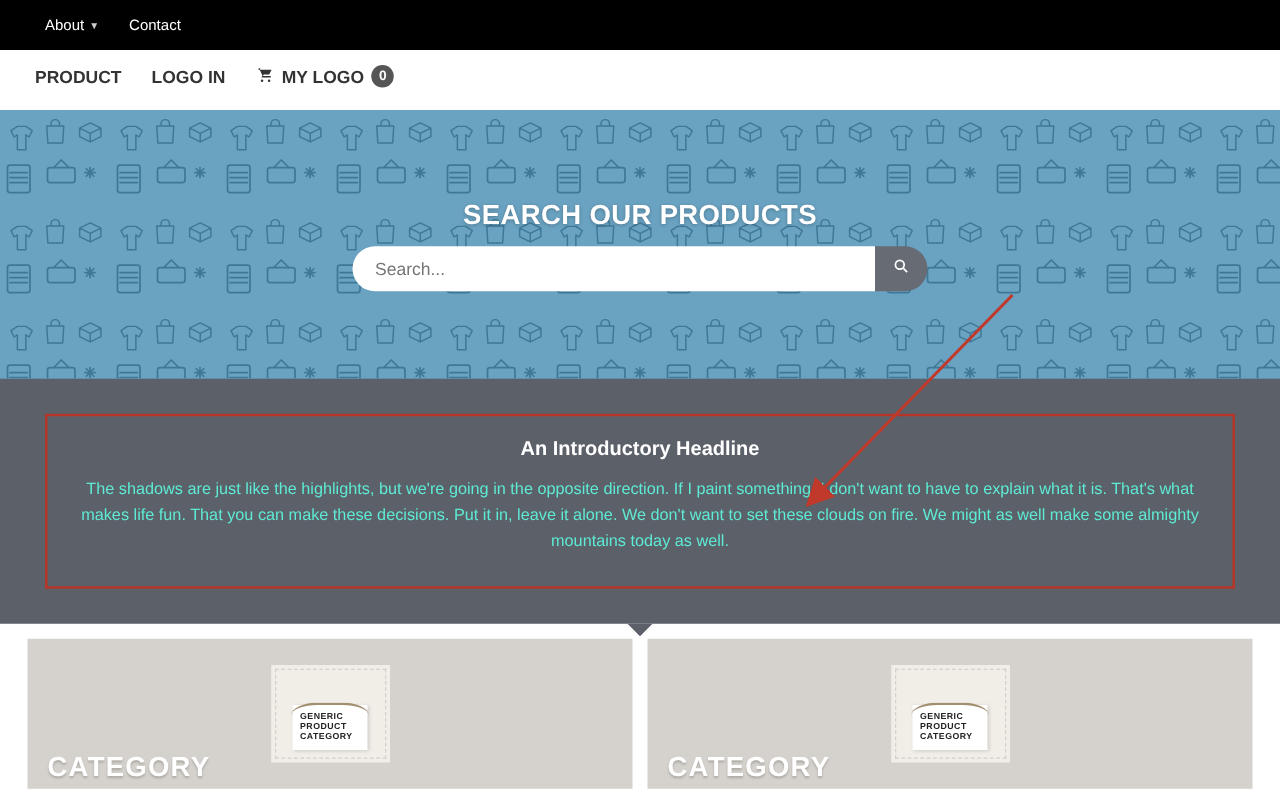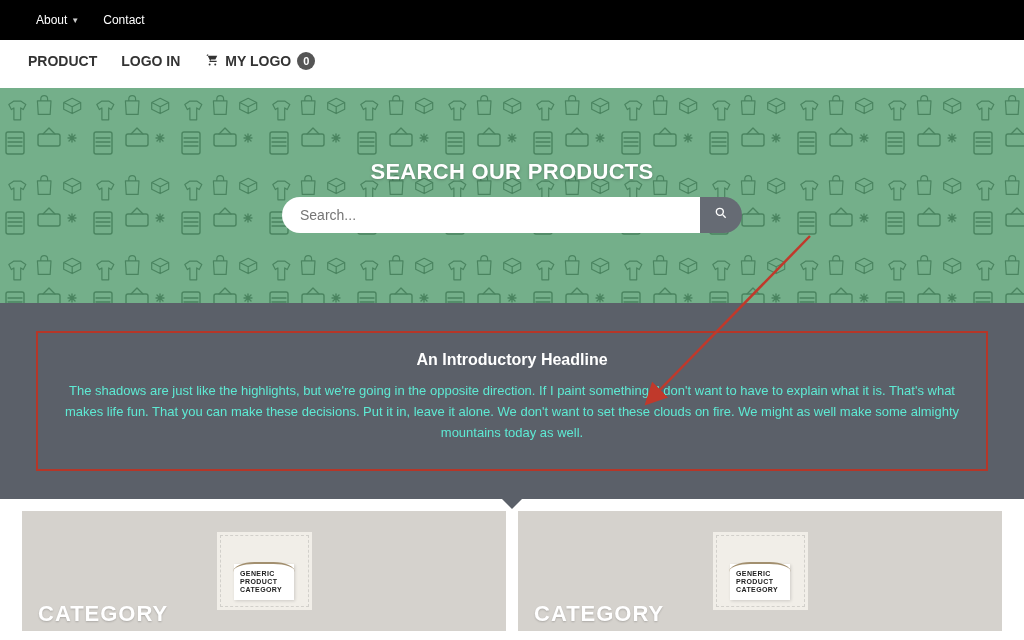--- a/index.html
+++ b/index.html
@@ -9,21 +9,21 @@
     .topbar-item { color: #fff; font-size: 12px; cursor: pointer; display: flex; align-items: center; gap: 4px; }
     .topbar-caret { font-size: 8px; color: #ccc; }
 
     .header { display: flex; align-items: center; justify-content: space-between; padding: 12px 36px 18px 28px; background: #fff; }
     .logo-box { border: 3px solid #000; padding: 2px 14px; font-size: 28px; font-weight: 400; letter-spacing: 6px; color: #000; font-family: Arial, sans-serif; }
     .nav { display: flex; align-items: center; gap: 24px; }
     .nav-link { color: #333; font-size: 14px; font-weight: 600; cursor: pointer; }
     .cart-link { display: flex; align-items: center; gap: 6px; color: #333; font-size: 14px; font-weight: 600; cursor: pointer; }
     .cart-badge { background: #555; color: #fff; border-radius: 50%; width: 18px; height: 18px; display: inline-flex; align-items: center; justify-content: center; font-size: 11px; font-weight: 600; }
 
-    .hero { position: relative; background: #15803d; height: 215px; display: flex; flex-direction: column; align-items: center; justify-content: center; overflow: hidden; }
+    .hero { position: relative; background: #0369a1; height: 215px; display: flex; flex-direction: column; align-items: center; justify-content: center; overflow: hidden; }
     .hero-pattern { position: absolute; inset: 0; opacity: 0.45; }
     .hero-content { position: relative; z-index: 2; text-align: center; }
     .hero-title { color: #fff; font-size: 22px; font-weight: 700; letter-spacing: 0.3px; text-shadow: 0 1px 3px rgba(0,0,0,0.25); margin-bottom: 12px; }
     .search-wrap { display: flex; align-items: stretch; width: 460px; }
     .search-input { flex: 1; border: none; border-radius: 20px 0 0 20px; padding: 10px 18px; font-size: 14px; color: #555; outline: none; background: #fff; }
     .search-btn { width: 42px; background: #666b74; border: none; border-radius: 0 20px 20px 0; color: #fff; display: flex; align-items: center; justify-content: center; cursor: pointer; }
     .search-btn svg { width: 14px; height: 14px; }
 
     .intro { background: #5b6069; padding: 28px 36px; position: relative; }
     .intro-box { border: 2px solid #b53628; padding: 18px 20px 26px; text-align: center; }

